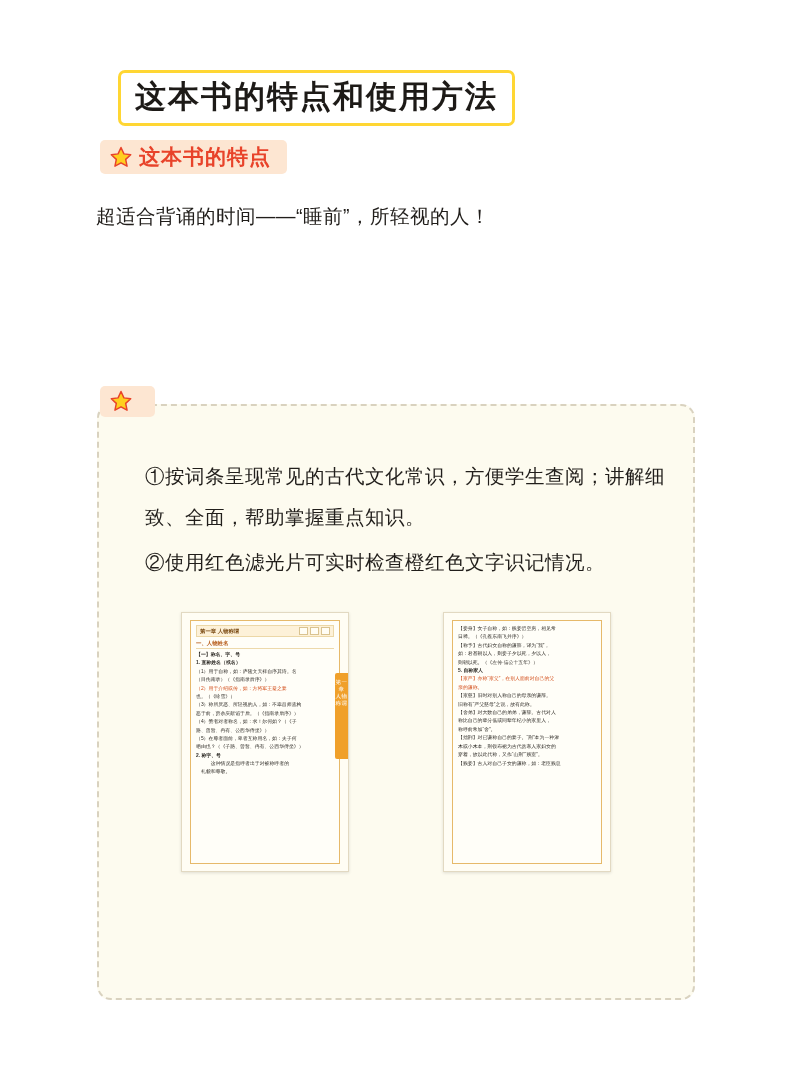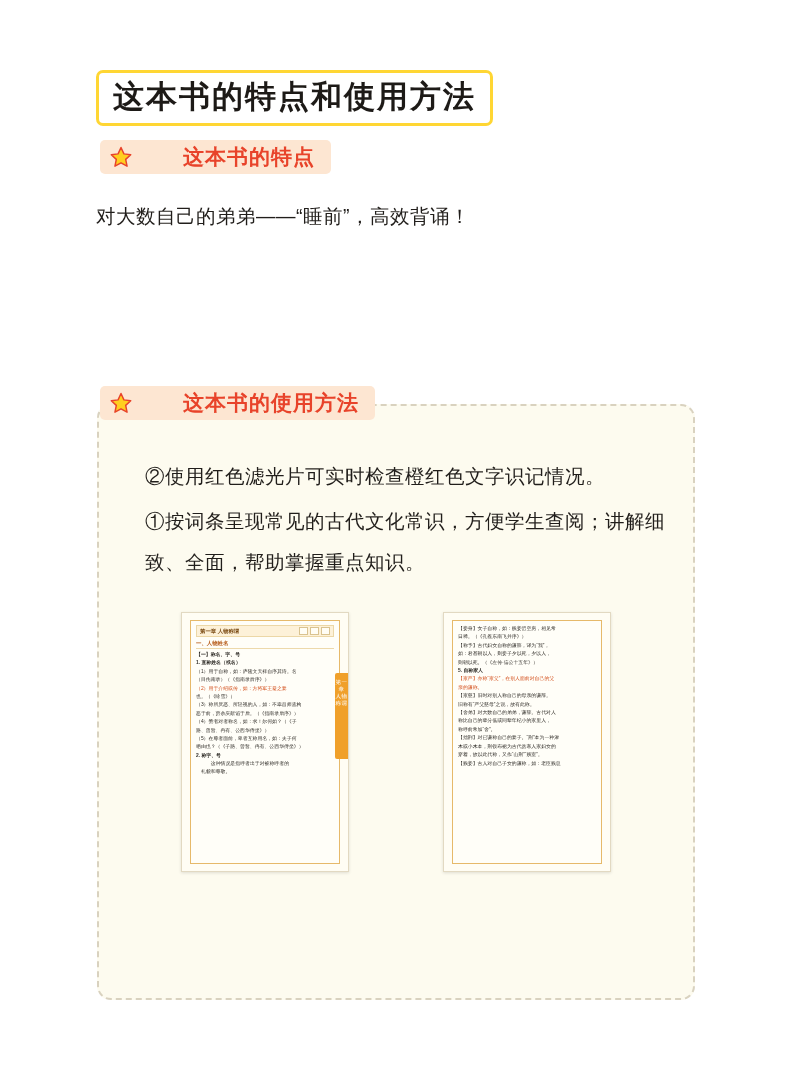--- a/index.html
+++ b/index.html
@@ -26,20 +26,21 @@
     display: inline-block;
     font-size: 31px;
     font-weight: bold;
     letter-spacing: 2px;
     padding: 6px 14px 8px 14px;
     border: 3px solid #ffd633;
     border-radius: 7px;
     color: #1d1a17;
     line-height: 1.15;
     background: #ffffff;
+    margin-left: 22px;
   }
 
   
   .section-head {
     position: absolute;
     display: flex;
     align-items: center;
     border-radius: 5px;
     padding: 4px 16px 5px 10px;
     box-sizing: border-box;
@@ -61,21 +62,20 @@
     flex: 0 0 auto;
     display: block;
   }
   .section-head-label {
     font-size: 21px;
     font-weight: bold;
     color: #e8432a;
     letter-spacing: 1px;
     line-height: 1.2;
     white-space: nowrap;
-    margin-left: 44px;
   }
 
   
   .features {
     position: absolute;
     left: 96px;
     top: 196px;
     width: 600px;
   }
   .features p {
@@ -212,35 +212,34 @@
 </div>
 
 <div class="section-head h1">
   <svg class="star-icon" viewBox="0 0 24 24">
     <polygon points="12,1.6 15.2,8.6 22.6,9.5 17.1,14.6 18.6,22 12,18.3 5.4,22 6.9,14.6 1.4,9.5 8.8,8.6" fill="#ffcf1f" stroke="#e8432a" stroke-width="1.6" stroke-linejoin="round"></polygon>
   </svg>
   <span class="section-head-label">这本书的特点</span>
 </div>
 
 <div class="features">
-  <p>对大数自己的弟弟——“睡前”，高效背诵！</p>
+  <p>超适合背诵的时间——“睡前”，所轻视的人！</p>
 </div>
 
 <div class="usage-panel"></div>
 
 <div class="section-head h2">
   <svg class="star-icon" viewBox="0 0 24 24">
     <polygon points="12,1.6 15.2,8.6 22.6,9.5 17.1,14.6 18.6,22 12,18.3 5.4,22 6.9,14.6 1.4,9.5 8.8,8.6" fill="#ffcf1f" stroke="#e8432a" stroke-width="1.6" stroke-linejoin="round"></polygon>
   </svg>
-  <span class="section-head-label">这本书的使用方法</span>
 </div>
 
 <div class="usage-text">
+  <p>①按词条呈现常见的古代文化常识，方便学生查阅；讲解细致、全面，帮助掌握重点知识。</p>
   <p>②使用红色滤光片可实时检查橙红色文字识记情况。</p>
-  <p>①按词条呈现常见的古代文化常识，方便学生查阅；讲解细致、全面，帮助掌握重点知识。</p>
 </div>
 
 <div class="thumbs">
 
   <div class="thumb">
     <div class="thumb-inner">
       <div class="tb-header">
         <span class="ch">第一章  人物称谓</span>
         <span class="boxes">
             <i></i>

